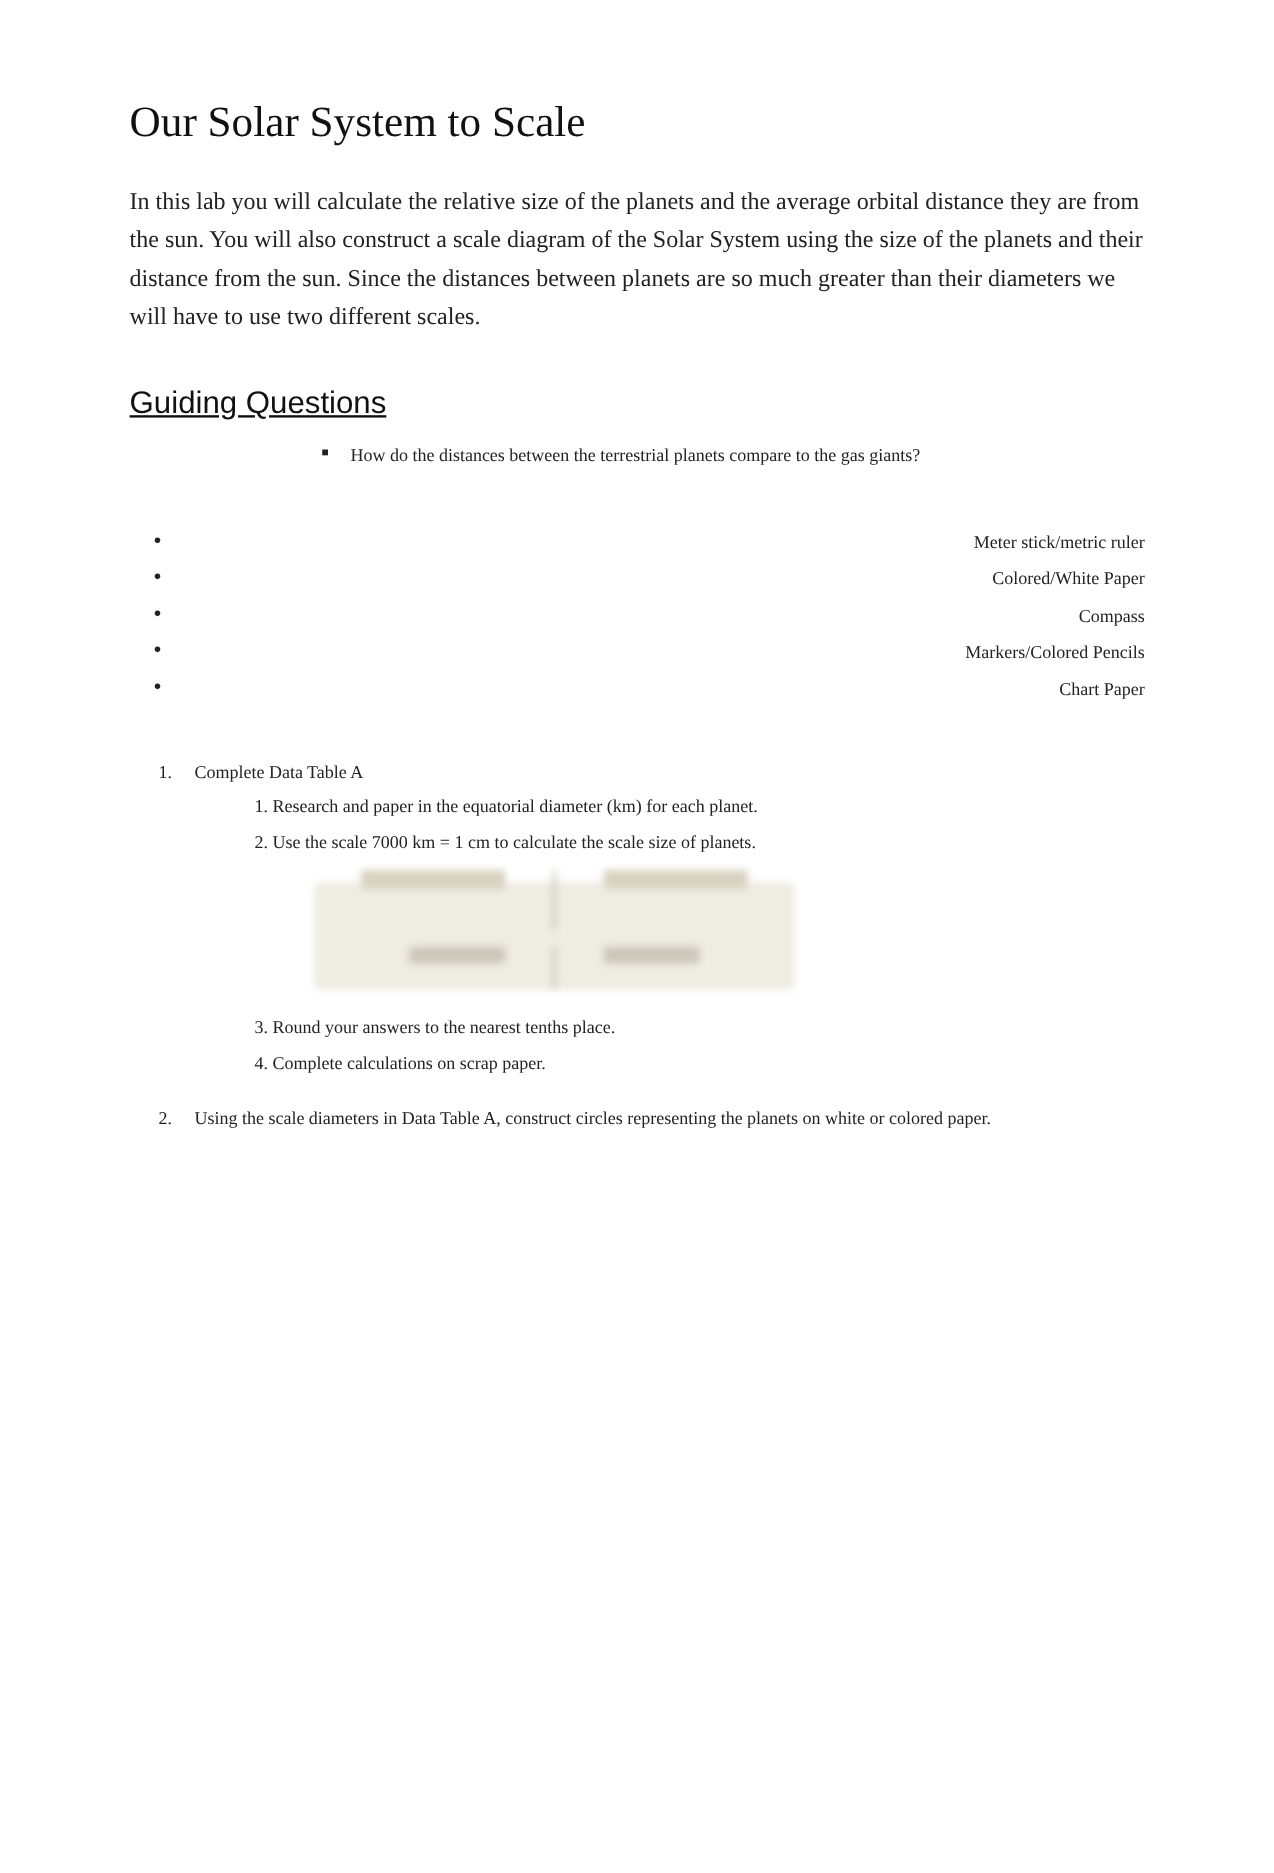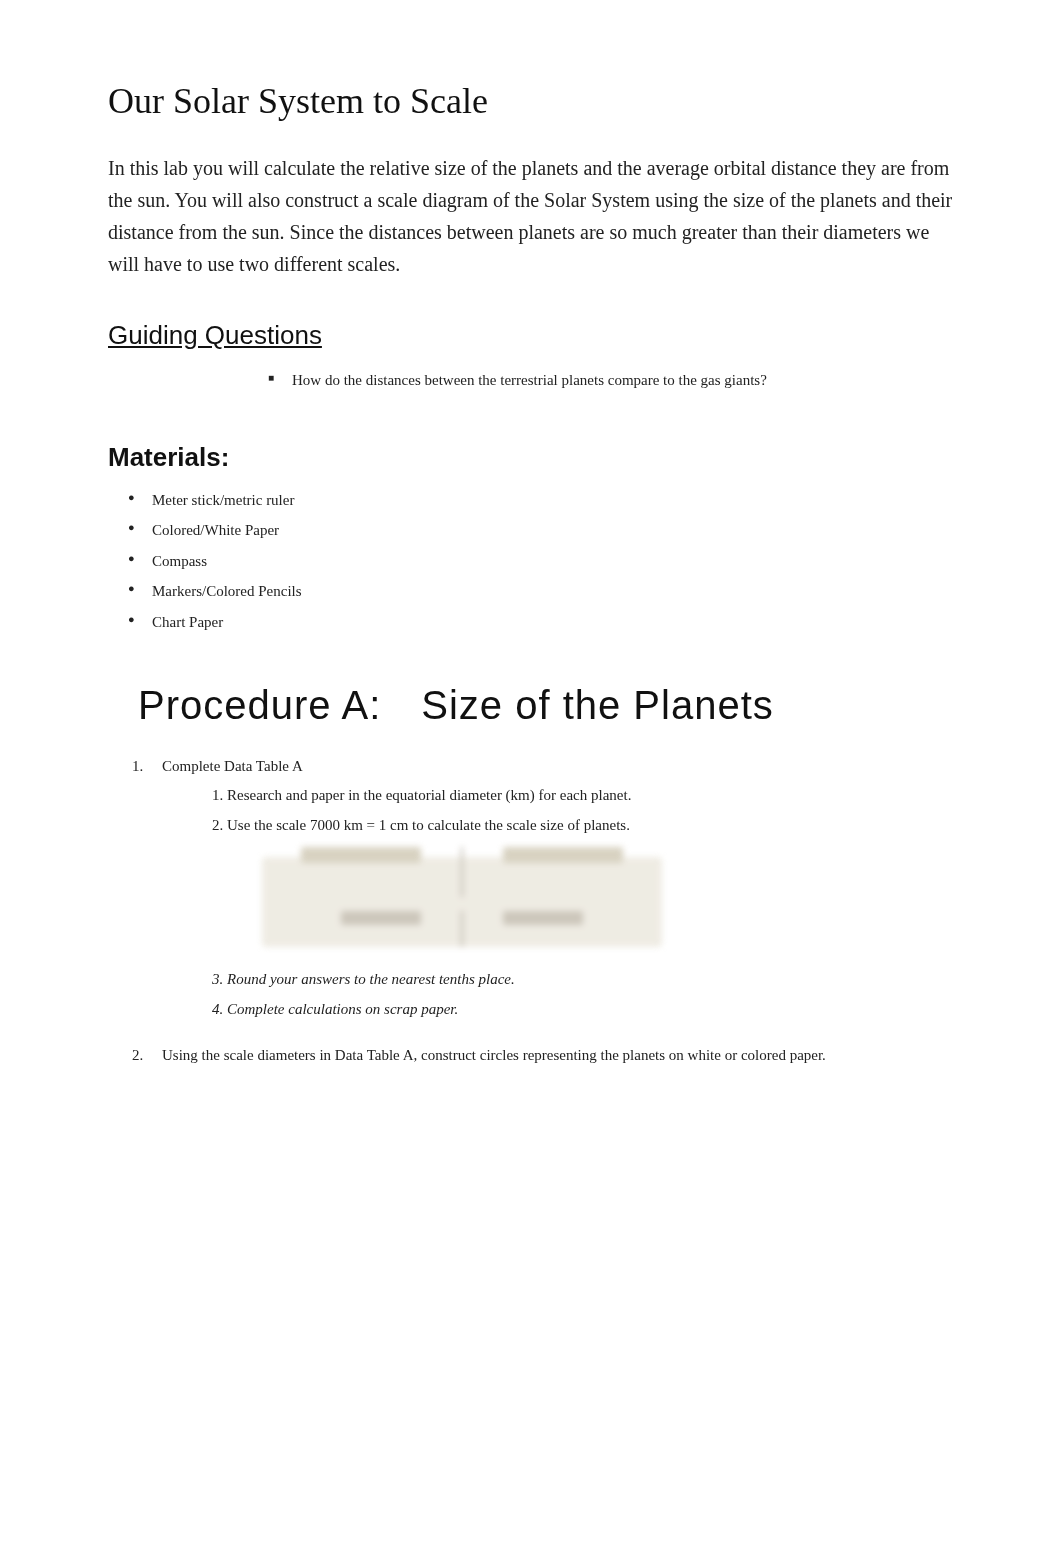--- a/index.html
+++ b/index.html
@@ -78,20 +78,21 @@
       font-weight: bold;
       color: #111;
       margin-bottom: 16px;
       font-family: Arial, sans-serif;
     }
 
     .materials-list {
       list-style: none;
       padding-left: 20px;
       margin-top: 8px;
+      text-align: right;
     }
 
     .materials-list li {
       position: relative;
       padding-left: 24px;
       margin-bottom: 8px;
       font-size: 15px;
       line-height: 1.5;
     }
 
@@ -213,44 +214,40 @@
 <div class="guiding-questions">
   <h2 class="section-heading">Guiding Questions</h2>
   <ul class="guiding-list">
     <li>
       <span>How do the distances between the terrestrial planets compare to the gas giants?</span>
     </li>
   </ul>
 </div>
 
 <div class="materials-section">
-  <h2 class="materials-heading">Materials:</h2>
   <ul class="materials-list">
     <li>
       <span>Meter stick/metric ruler</span>
     </li>
     <li>
       <span>Colored/White Paper</span>
     </li>
     <li>
       <span>Compass</span>
     </li>
     <li>
       <span>Markers/Colored Pencils</span>
     </li>
     <li>
       <span>Chart Paper</span>
     </li>
   </ul>
 </div>
 
 <div class="procedure-section">
-  <h2 class="procedure-title">
-    <span>Procedure A:</span><span style="margin-left:40px;">Size of the Planets</span>
-  </h2>
 
   <div class="outer-item-wrapper">
 
     <div class="outer-li-first">
       <span class="li-number">1.</span>
       <div class="li-content">
         <span>Complete Data Table A</span>
         <ol class="inner-list">
           <li>
             <span>Research and paper in the equatorial diameter (km) for each planet.</span>
@@ -267,21 +264,21 @@
             <div style="width:2px;height:50px;background:#a09888;"></div>
             <div class="blurred-cell"></div>
           </div>
           <div class="blurred-row" style="margin-top:4px;">
             <div class="blurred-cell-small"></div>
             <div style="width:2px;height:36px;background:#a09888;"></div>
             <div class="blurred-cell-small"></div>
           </div>
         </div>
 
-        <ol class="inner-list" style="counter-reset: inner-counter 2; font-style: italic;">
+        <ol class="inner-list" style="counter-reset: inner-counter 2;">
           <li>
             <span>Round your answers to the nearest tenths place.</span>
           </li>
           <li>
             <span>Complete calculations on scrap paper.</span>
           </li>
         </ol>
       </div>
     </div>
 

